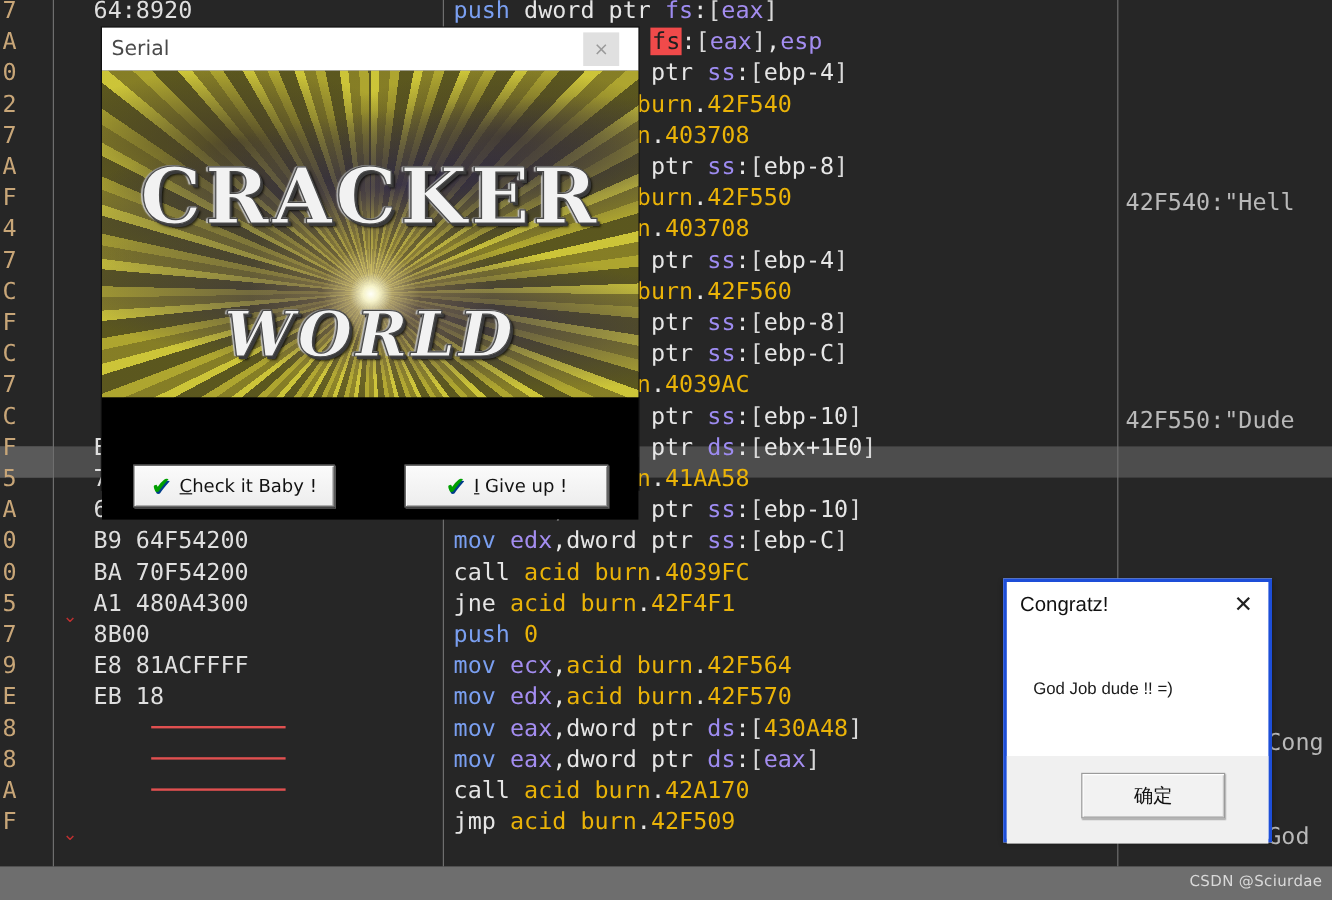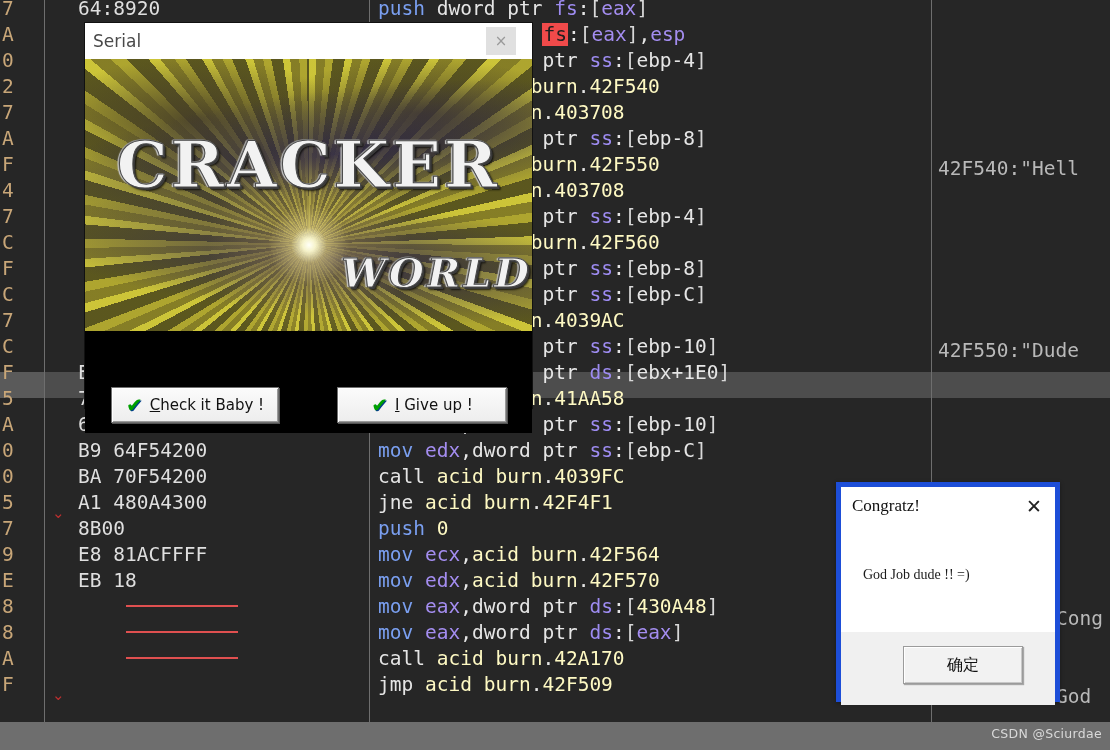--- a/index.html
+++ b/index.html
@@ -69,21 +69,21 @@
   .col-asm    { left: 378px; }
   .col-str    { left: 938px; color: #b9b9b9; }
 
   .col-asm .line { height: 26px; }
 
   
   .t-mn-blue   { color: #7a9ff0; }   
   .t-mn-red    { color: #e5e5e5; }   
   .t-reg       { color: #a48df0; }   
   .t-white     { color: #e6e6e6; }   
-  .t-num       { color: #fef9c3; }   
+  .t-num       { color: #eab308; }   
   .t-mod       { color: #9d8bf0; }   
   .t-brk       { color: #d8d8d8; }
 
   .fs-hl {
     background: #f04a4a;
     color: #202020;
     padding: 0 1px;
   }
 
   
@@ -228,21 +228,21 @@
     color: #f2f2f2;
     letter-spacing: 3px;
     text-shadow:
        -1px -1px 0 #8f8f8f,
         2px  2px 0 #3a3a3a,
         3px  3px 2px rgba(0,0,0,.75),
        -2px  0   1px #c9c9c9;
     -webkit-text-stroke: 1px #4a4a4a;
   }
   .banner-word.w1 { top: 68px; font-size: 64px; }
-  .banner-word.w2 { top: 190px; font-size: 40px; font-style: italic; text-align: right; }
+  .banner-word.w2 { top: 190px; font-size: 52px; font-style: italic; }
 
   
   .serial-inputwrap {
     position: absolute;
     left: 0; top: 308px;
     width: 447px;
     height: 42px;
     background: transparent;
     display: flex;
     align-items: center;
@@ -300,23 +300,23 @@
   .ul { text-decoration: underline; }
 
   
   .cong-win {
     position: absolute;
     left: 836px;
     top: 482px;
     width: 224px;
     height: 220px;
     background: #ffffff;
-    border: 5px solid #1d4ed8;
+    border: 3px solid #1d4ed8;
     box-shadow: 0 1px 4px rgba(0,0,0,.35);
-    font-family: Liberation Serif, serif;
+    font-family: Liberation Sans, sans-serif;
   }
   .cong-title {
     position: relative;
     height: 38px;
     display: flex;
     align-items: center;
   }
   .cong-title-text {
     margin-left: 11px;
     font-size: 17px;

